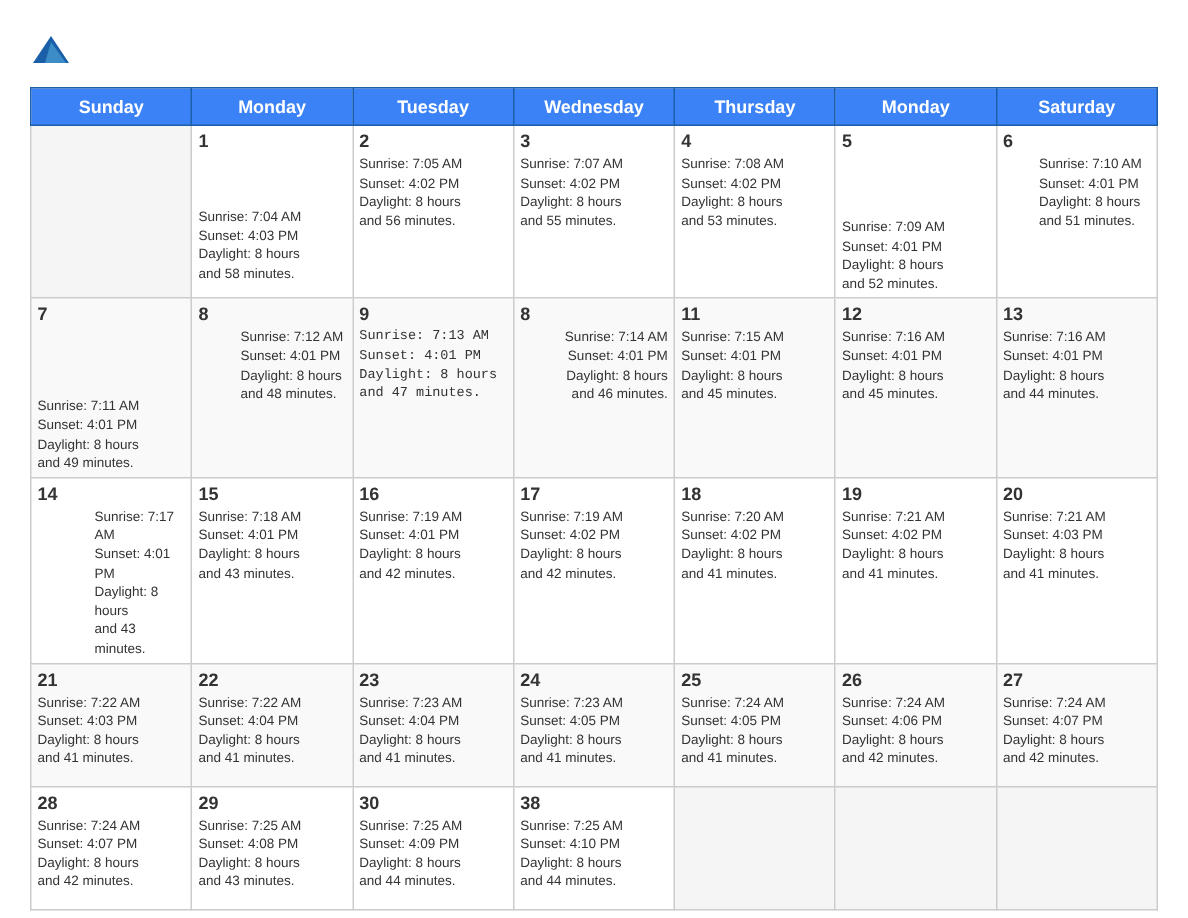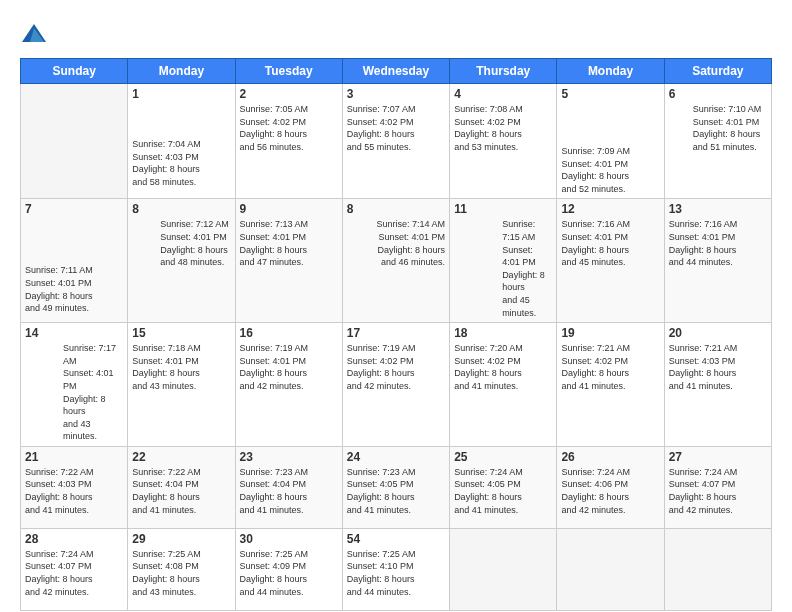--- a/index.html
+++ b/index.html
@@ -191,35 +191,35 @@
           </td>
           <td>
             <span class="day-num">8</span>
             <div class="day-detail" style="white-space: pre-line; margin-left: 28px;">Sunrise: 7:12 AM
 Sunset: 4:01 PM
 Daylight: 8 hours
 and 48 minutes.</div>
           </td>
           <td>
             <span class="day-num">9</span>
-            <div class="day-detail" style="white-space: pre-line;">Sunrise: 7:13 AM
+            <div class="day-detail" style="white-space: pre-line; font-family: Liberation Mono, monospace;">Sunrise: 7:13 AM
 Sunset: 4:01 PM
 Daylight: 8 hours
 and 47 minutes.</div>
           </td>
           <td>
             <span class="day-num">8</span>
             <div class="day-detail" style="white-space: pre-line; text-align: right;">Sunrise: 7:14 AM
 Sunset: 4:01 PM
 Daylight: 8 hours
 and 46 minutes.</div>
           </td>
           <td>
             <span class="day-num">11</span>
-            <div class="day-detail" style="white-space: pre-line; margin-left: 48px;">Sunrise: 7:15 AM
+            <div class="day-detail" style="white-space: pre-line;">Sunrise: 7:15 AM
 Sunset: 4:01 PM
 Daylight: 8 hours
 and 45 minutes.</div>
           </td>
           <td>
             <span class="day-num">12</span>
             <div class="day-detail" style="white-space: pre-line;">Sunrise: 7:16 AM
 Sunset: 4:01 PM
 Daylight: 8 hours
 and 45 minutes.</div>
@@ -350,21 +350,21 @@
 and 43 minutes.</div>
           </td>
           <td>
             <span class="day-num">30</span>
             <div class="day-detail" style="white-space: pre-line;">Sunrise: 7:25 AM
 Sunset: 4:09 PM
 Daylight: 8 hours
 and 44 minutes.</div>
           </td>
           <td>
-            <span class="day-num">54</span>
+            <span class="day-num">38</span>
             <div class="day-detail" style="white-space: pre-line;">Sunrise: 7:25 AM
 Sunset: 4:10 PM
 Daylight: 8 hours
 and 44 minutes.</div>
           </td>
           <td class="empty"></td>
           <td class="empty"></td>
           <td class="empty"></td>
         </tr>
       </tbody>

